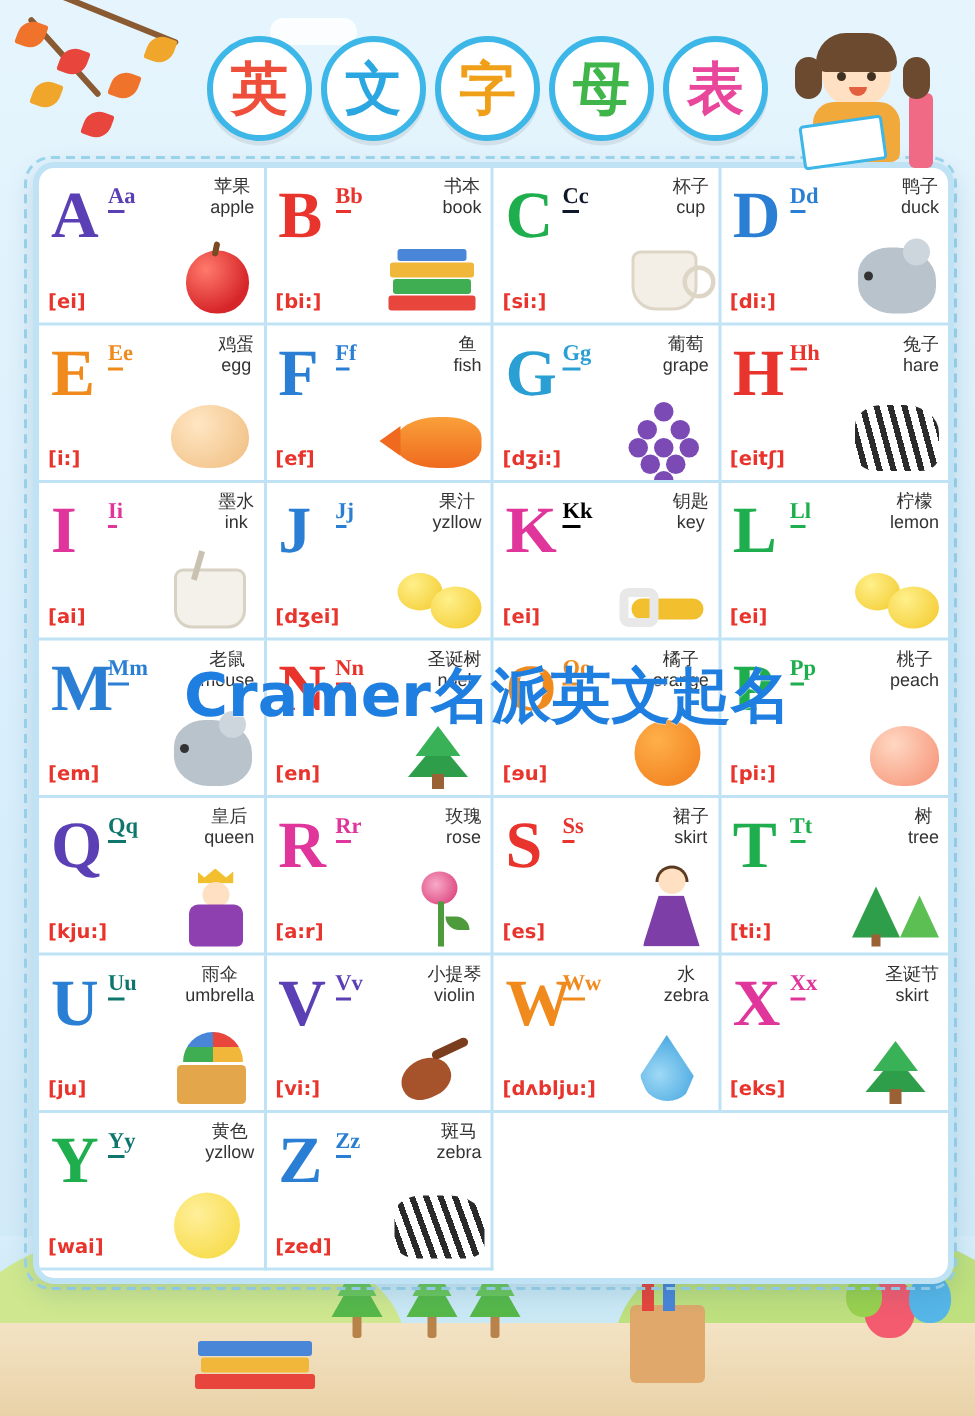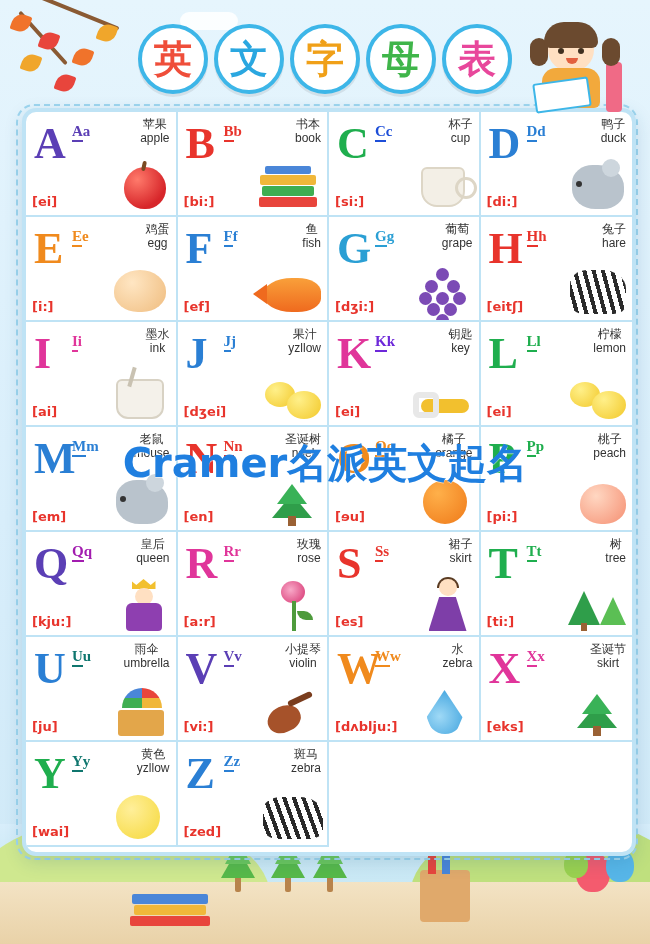--- a/index.html
+++ b/index.html
@@ -271,21 +271,21 @@
         </div>
         <div class="books">
           <i></i>
           <i></i>
           <i></i>
           <i></i>
         </div>
       </div>
       <div class="cell">
         <div class="big" style="color:#1fae4e">C</div>
-        <div class="pair" style="color:#1d4ed8"><span class="ul">C</span><span>c</span></div>
+        <div class="pair" style="color:#0f172a"><span class="ul">C</span><span>c</span></div>
         <div class="phon">[si:]</div>
         <div class="words">
           <div class="w-cn">杯子</div>
           <div class="w-en">cup</div>
         </div>
         <div class="cup"></div>
       </div>
       <div class="cell">
         <div class="big" style="color:#2a7fd4">D</div>
         <div class="pair" style="color:#2a7fd4"><span class="ul">D</span><span>d</span></div>
@@ -362,21 +362,21 @@
         <div class="phon">[dʒei]</div>
         <div class="words">
           <div class="w-cn">果汁</div>
           <div class="w-en">yzllow</div>
         </div>
         <div class="lemon b"></div>
         <div class="lemon"></div>
       </div>
       <div class="cell">
         <div class="big" style="color:#e0359a">K</div>
-        <div class="pair" style="color:#6d28d9"><span class="ul">K</span><span>k</span></div>
+        <div class="pair" style="color:#000000"><span class="ul">K</span><span>k</span></div>
         <div class="phon">[ei]</div>
         <div class="words">
           <div class="w-cn">钥匙</div>
           <div class="w-en">key</div>
         </div>
         <div class="key"></div>
       </div>
       <div class="cell">
         <div class="big" style="color:#1fae4e">L</div>
         <div class="pair" style="color:#1fae4e"><span class="ul">L</span><span>l</span></div>
@@ -427,21 +427,21 @@
         <div class="pair" style="color:#1fae4e"><span class="ul">P</span><span>p</span></div>
         <div class="phon">[pi:]</div>
         <div class="words">
           <div class="w-cn">桃子</div>
           <div class="w-en">peach</div>
         </div>
         <div class="peach"></div>
       </div>
       <div class="cell">
         <div class="big" style="color:#5b3fb5">Q</div>
-        <div class="pair" style="color:#a21caf"><span class="ul">Q</span><span>q</span></div>
+        <div class="pair" style="color:#0f766e"><span class="ul">Q</span><span>q</span></div>
         <div class="phon">[kju:]</div>
         <div class="words">
           <div class="w-cn">皇后</div>
           <div class="w-en">queen</div>
         </div>
         <div class="queen">
           <div class="cl"></div>
           <div class="hd"></div>
           <div class="dr"></div>
         </div>

